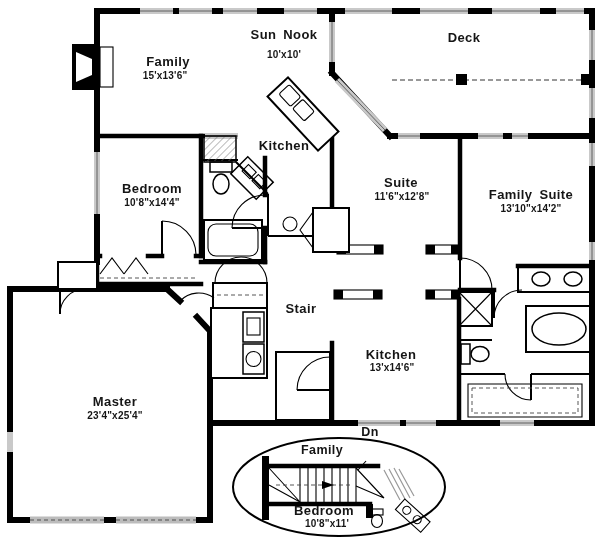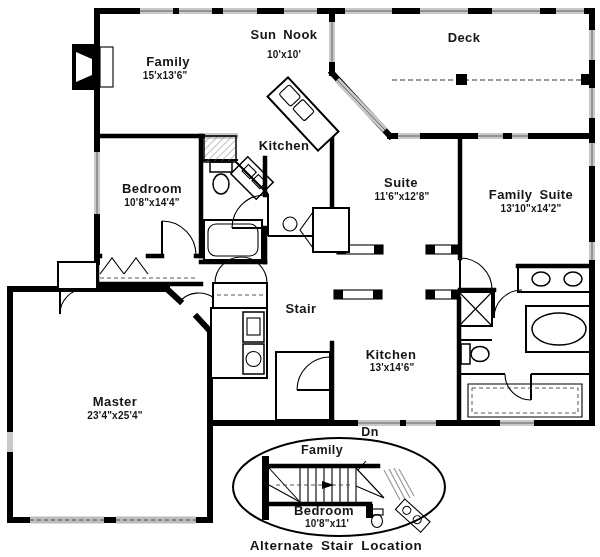--- a/index.html
+++ b/index.html
@@ -243,15 +243,14 @@
 <div class="lbl name" style="left:301px;top:301px">Stair</div>
 <div class="lbl name" style="left:391px;top:347px">Kitchen</div>
 <div class="lbl dim" style="left:392px;top:362px">13'x14'6"</div>
 <div class="lbl name" style="left:115px;top:394px">Master</div>
 <div class="lbl dim" style="left:115px;top:410px">23'4"x25'4"</div>
 
 <div class="lbl small" style="left:322px;top:443px">Family</div>
 <div class="lbl small" style="left:370px;top:425px">Dn</div>
 <div class="lbl name" style="left:324px;top:503px">Bedroom</div>
 <div class="lbl dim" style="left:327px;top:518px">10'8"x11'</div>
-<div class="lbl caption" style="left:336px;top:538px">Alternate Stair Location</div>
 
 </div>
 
 </body></html>

